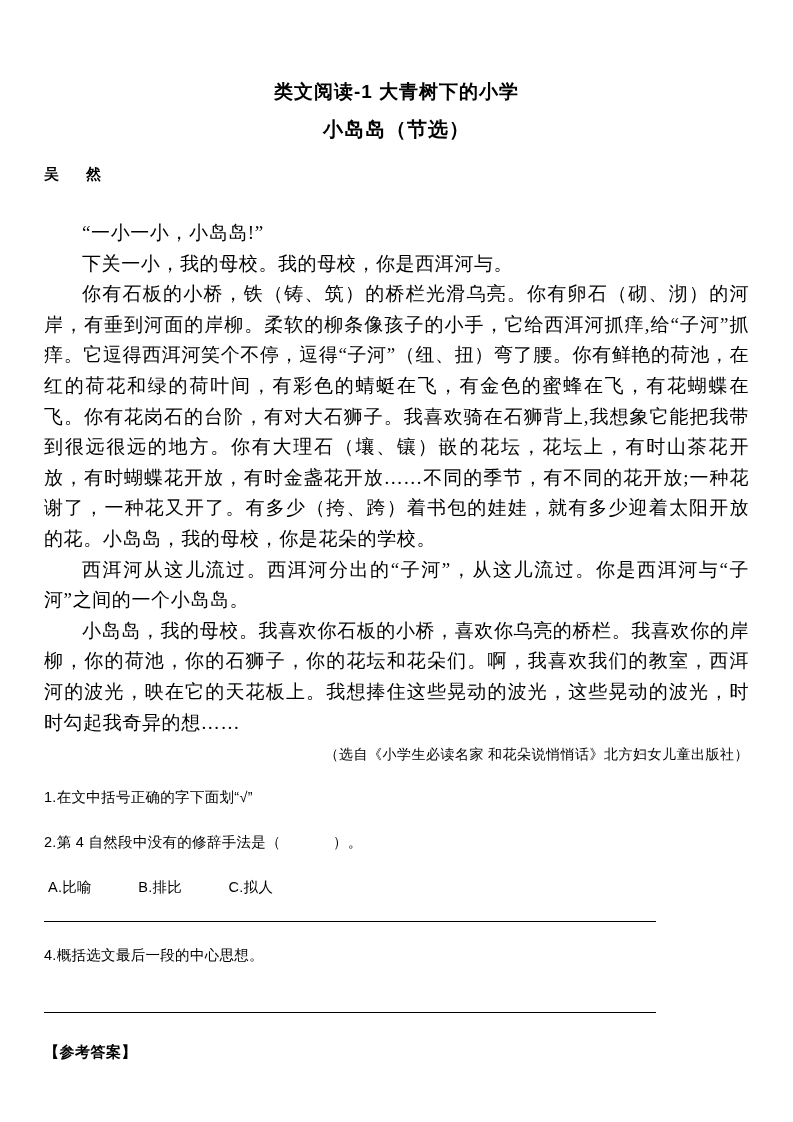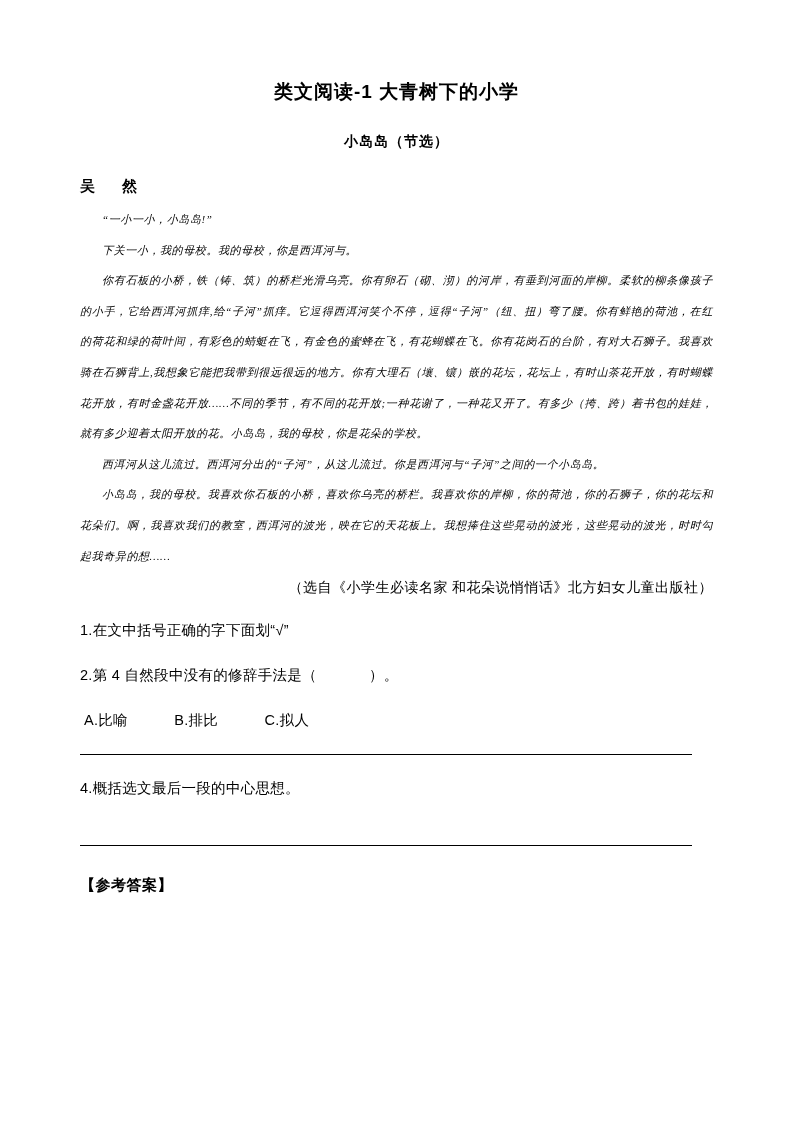--- a/index.html
+++ b/index.html
@@ -14,62 +14,61 @@
     font-family: "Liberation Serif", "DejaVu Serif", serif;
     color: #000000;
     overflow: hidden;
   }
   .page {
     position: absolute;
     left: 0; top: 0;
     width: 793px;
     height: 1020px;
     box-sizing: border-box;
-    padding: 0 80px;
+    padding: 0 44px;
   }
 
   
   .doc-title {
     text-align: center;
     font-family: "Liberation Sans", "DejaVu Sans", sans-serif;
     font-size: 19px;
     font-weight: 700;
     letter-spacing: 1px;
     margin-top: 78px;
     line-height: 28px;
   }
   .sub-title {
     text-align: center;
     font-family: "Liberation Sans", "DejaVu Sans", sans-serif;
-    font-size: 14px;
+    font-size: 20px;
     font-weight: 700;
     letter-spacing: 1px;
-    margin-top: 22px;
+    margin-top: 10px;
     line-height: 26px;
   }
   .author {
     text-align: left;
     font-family: "Liberation Sans", "DejaVu Sans", sans-serif;
     font-size: 15px;
     font-weight: 700;
     letter-spacing: 6px;
     margin-top: 20px;
     line-height: 24px;
   }
 
   
   .passage {
-    margin-top: 6px;
+    margin-top: 32px;
     font-family: "Liberation Serif", "DejaVu Serif", serif;
-    font-size: 11px;
+    font-size: 19px;
     line-height: 30.6px;
     text-align: justify;
     text-justify: inter-character;
     letter-spacing: 0.6px;
-    font-style: italic;
   }
   .passage p {
     margin: 0;
     text-indent: 2em;
     text-align: justify;
   }
 
   .source {
     font-family: "Liberation Serif", "DejaVu Serif", serif;
     font-size: 14px;

